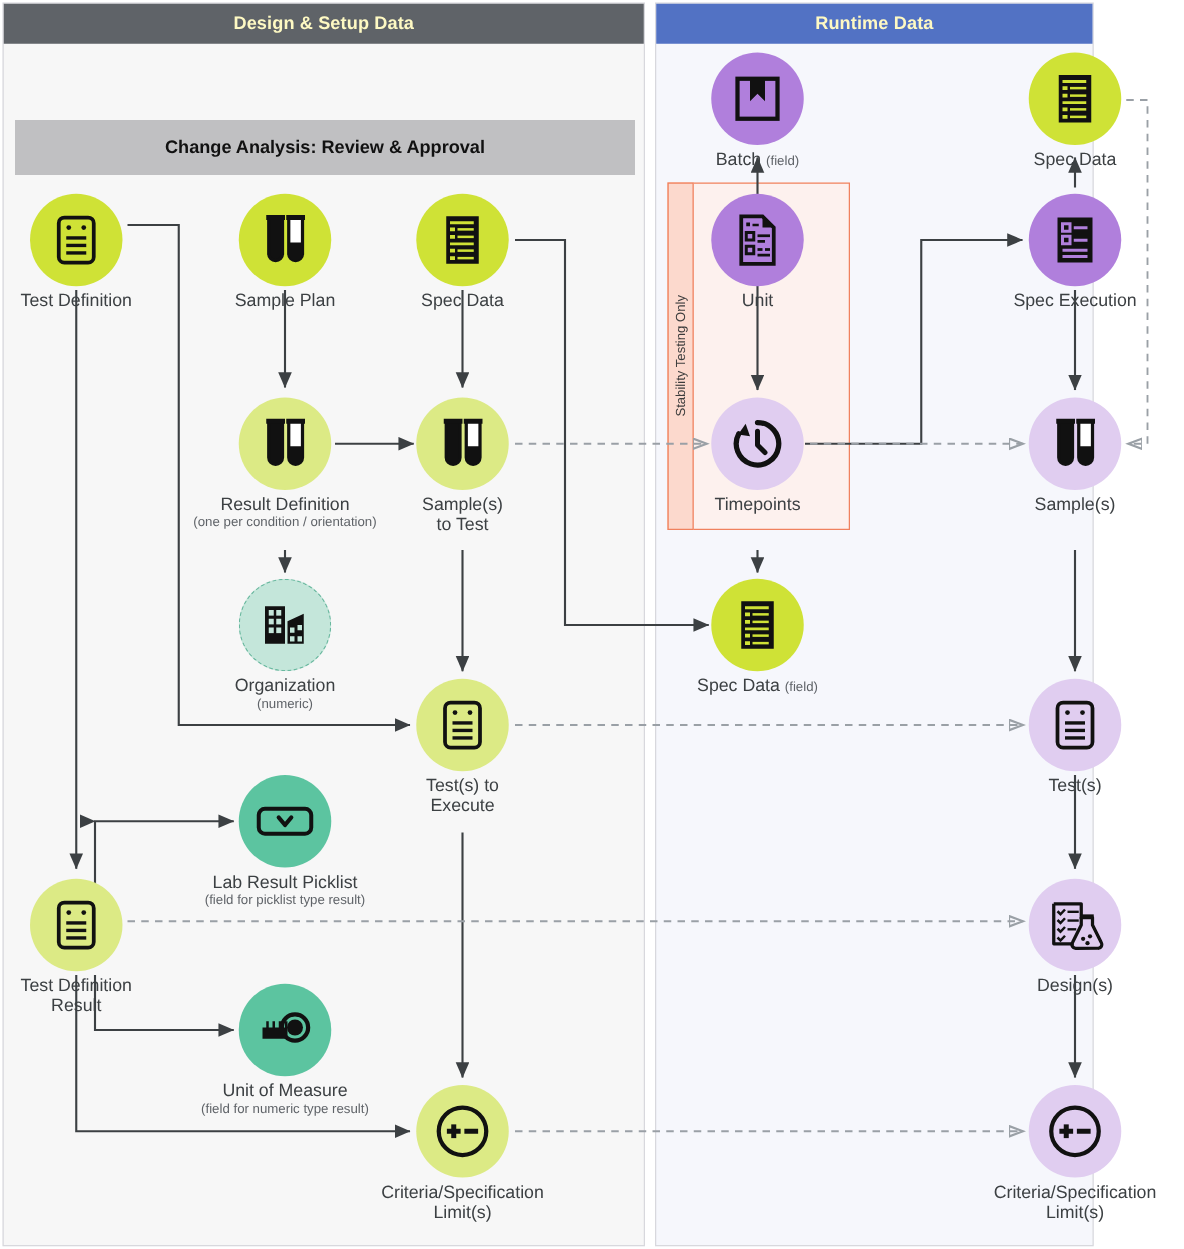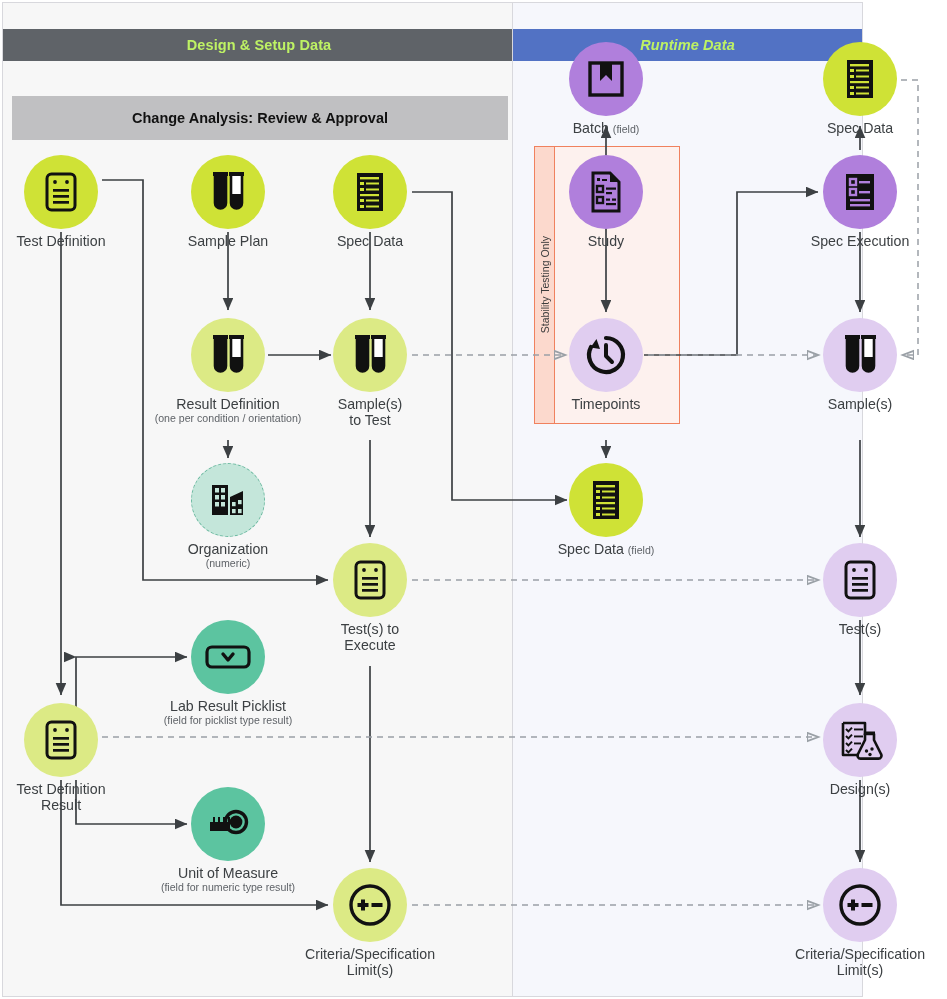--- a/index.html
+++ b/index.html
@@ -10,27 +10,26 @@
   }
   #canvas {
     position: relative;
     width: 947px; height: 999px;
     overflow: hidden;
     background: #ffffff;
   }
   
   .panel { position: absolute; border: 1px solid #d8d8dd; }
   #panel-design { left: 2px; top: 2px; width: 514px; height: 995px; background: #f7f7f7; }
-  #panel-runtime { left: 512px; top: 2px; width: 351px; height: 995px; background: #f6f7fc; font-style: italic; }
+  #panel-runtime { left: 524px; top: 2px; width: 351px; height: 995px; background: #f6f7fc; }
   .panel-header {
     position: absolute; left: 0; top: 0; width: 100%; height: 32px;
-    color: #bef264; font-size: 14.5px; font-weight: bold;
+    color: #fef9c3; font-size: 14.5px; font-weight: bold;
     display: flex; align-items: center; justify-content: center;
     letter-spacing: .1px;
-    margin-top: 26px;
   }
   #panel-design .panel-header { background: #5f6368; }
   #panel-runtime .panel-header { background: #5272c4; }
 
   
   #change-band {
     position: absolute; left: 12px; top: 96px; width: 496px; height: 44px;
     background: #c0c0c2; color: #111;
     display: flex; align-items: center; justify-content: center;
     font-size: 14.5px; font-weight: bold;
@@ -343,21 +342,21 @@
         <rect x="16" y="9" width="5" height="2" fill="#111"></rect>
         <rect x="11" y="16" width="6" height="6" fill="none" stroke="#111" stroke-width="2.4"></rect>
         <rect x="20" y="17.5" width="10" height="2.2" fill="#111"></rect>
         <rect x="20" y="22" width="6" height="2.2" fill="#111"></rect>
         <rect x="11" y="27" width="6" height="6" fill="none" stroke="#111" stroke-width="2.4"></rect>
         <rect x="20" y="28.5" width="4" height="2.2" fill="#111"></rect>
         <rect x="26" y="28.5" width="4" height="2.2" fill="#111"></rect>
         <rect x="20" y="33" width="10" height="2.2" fill="#111"></rect>
       </svg>
     </div>
-    <div class="lbl">Study</div>
+    <div class="lbl">Unit</div>
   </div>
 
   <div class="node" style="left:531px; top:318px;">
     <div class="circle" style="background:#e0cdf0">
       <svg class="ic" width="46" height="46" viewBox="0 0 46 46" aria-hidden="true">
         <path d="M23 6 a17 17 0 1 1 -15 9" fill="none" stroke="#111" stroke-width="4.2" stroke-linecap="round"></path>
         <path d="M13.5 7 L7.5 15.5 L17 17 z" fill="#111"></path>
         <path d="M23 13 v11 l6 6" fill="none" stroke="#111" stroke-width="4" stroke-linecap="round" stroke-linejoin="round"></path>
       </svg>
     </div>

